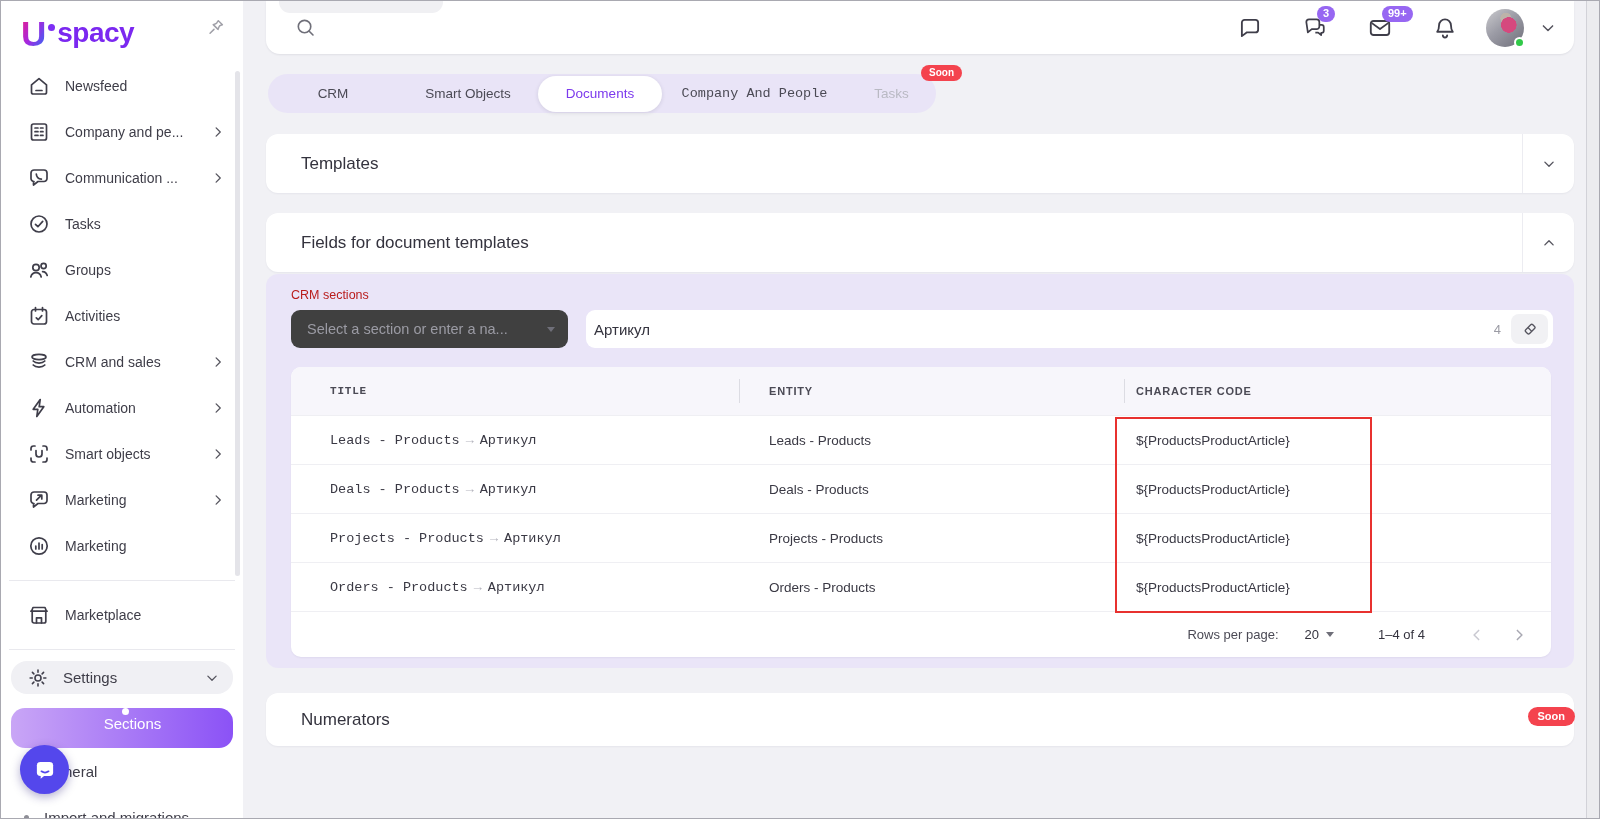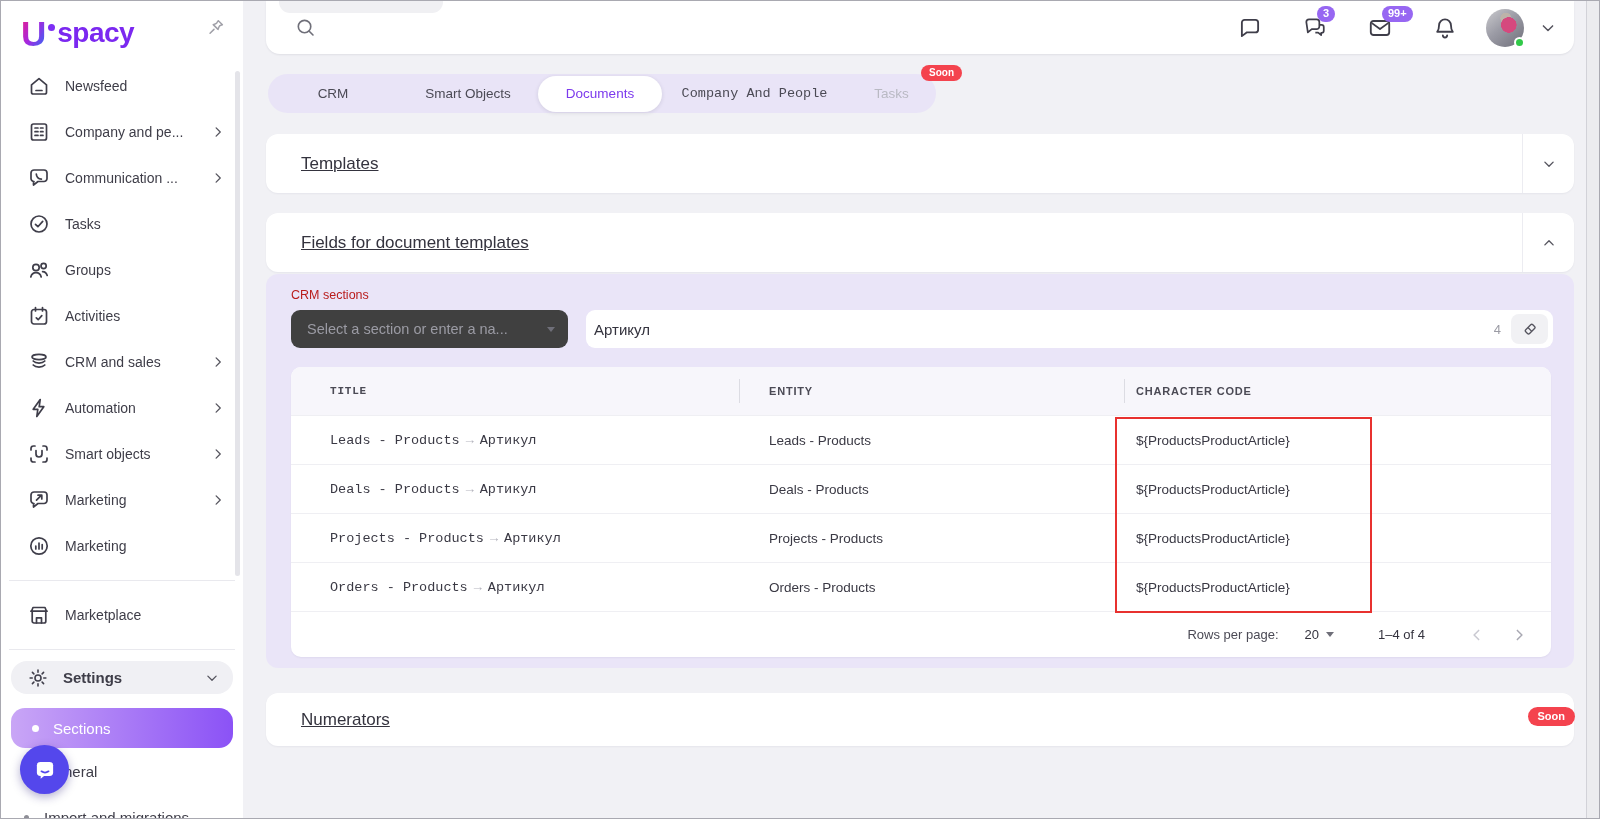--- a/index.html
+++ b/index.html
@@ -26,27 +26,27 @@
   .nav-item { height:46px; display:flex; align-items:center; padding:0 16px 0 26px;
               color:#3e3d48; font-size:14px; cursor:pointer; }
   .nav-icon { width:24px; height:24px; margin-right:14px; color:#3f3e4a; flex:none; }
   .nav-icon svg, .pin-btn svg, .card-collapse svg, .topbar-icon svg, .nav-chevron svg,
   .settings-chevron svg, .pg-chev svg, .erase-btn svg, .fab svg { width:100%; height:100%; display:block; }
   .nav-label { flex:1; white-space:nowrap; overflow:hidden; }
   .nav-chevron { width:18px; height:18px; color:#55545e; flex:none; }
   .sb-divider { height:1px; background:#e9e9ee; margin:11px 8px; }
   .settings-row { margin:5px 10px 0; height:33px; background:#f0f0f4; border-radius:16px;
                   display:flex; align-items:center; padding:0 12px 0 16px; font-size:15px;
-                  color:#3e3d48; cursor:pointer;font-weight:bold; }
+                  color:#3e3d48; cursor:pointer; }
   .settings-row .nav-icon { width:22px; height:22px; }
   .settings-chevron { width:18px; height:18px; color:#55545e; }
   .sections-row { margin:14px 10px 0; height:40px; border-radius:14px;
                   background:linear-gradient(90deg,#c9a6f6,#8b52f6);
                   display:flex; align-items:center; color:#ffffff; font-size:15px;
-                  padding-left:21px; cursor:pointer; }
+                  padding-left:21px; cursor:pointer;flex-direction:column; }
   .bullet { width:7px; height:7px; border-radius:50%; background:#ffffff; margin-right:14px; flex:none; }
   .sub-item { height:46px; display:flex; align-items:center; padding-left:23px;
               color:#3e3d48; font-size:15px; cursor:pointer; }
   .sub-item .bullet { width:5px; height:5px; background:#8e8e96; margin-right:15px; }
   .fab { position:absolute; left:19px; top:744px; width:49px; height:49px; border-radius:50%;
          background:#5447ec; display:flex; align-items:center; justify-content:center;
          box-shadow:0 3px 10px rgba(40,30,120,.35); cursor:pointer; z-index:5; }
   .fab svg { width:26px; height:26px; }
 
   
@@ -77,21 +77,21 @@
   .tab.active { background:#ffffff; border-radius:18px; color:#7c3aed; height:36px; line-height:36px;
                 box-shadow:0 1px 4px rgba(30,30,60,.12); }
   .tab.disabled { color:#b9b9c3; }
   .soon-tabs { position:absolute; left:653px; top:-9px; background:#f4434e; color:#fff; font-size:10px;
                font-weight:700; padding:3px 8px; border-radius:9px; line-height:1; }
 
   
   .card { position:absolute; left:265px; width:1308px; background:#ffffff; border-radius:12px;
           box-shadow:0 1px 2px rgba(25,25,50,.05); }
   .card-title { position:absolute; left:35px; top:50%; transform:translateY(-50%); font-size:17px;
-                color:#34333e; font-weight:500;text-decoration:underline; }
+                color:#34333e; font-weight:500; }
   .card-collapse { position:absolute; right:0; top:0; height:100%; width:52px; display:flex;
                    align-items:center; justify-content:center; border-left:1px solid #ececf1;
                    color:#55545e; cursor:pointer; }
   .card-collapse svg { width:18px; height:18px; }
   .soon-right { position:absolute; right:-1px; top:14px; background:#f4434e; color:#fff; font-size:11px;
                 font-weight:700; padding:4px 10px; border-radius:11px; line-height:1; }
 
   
   .panel { position:absolute; left:265px; top:273px; width:1308px; height:394px; background:#eae5f8;
            border-radius:12px; }

